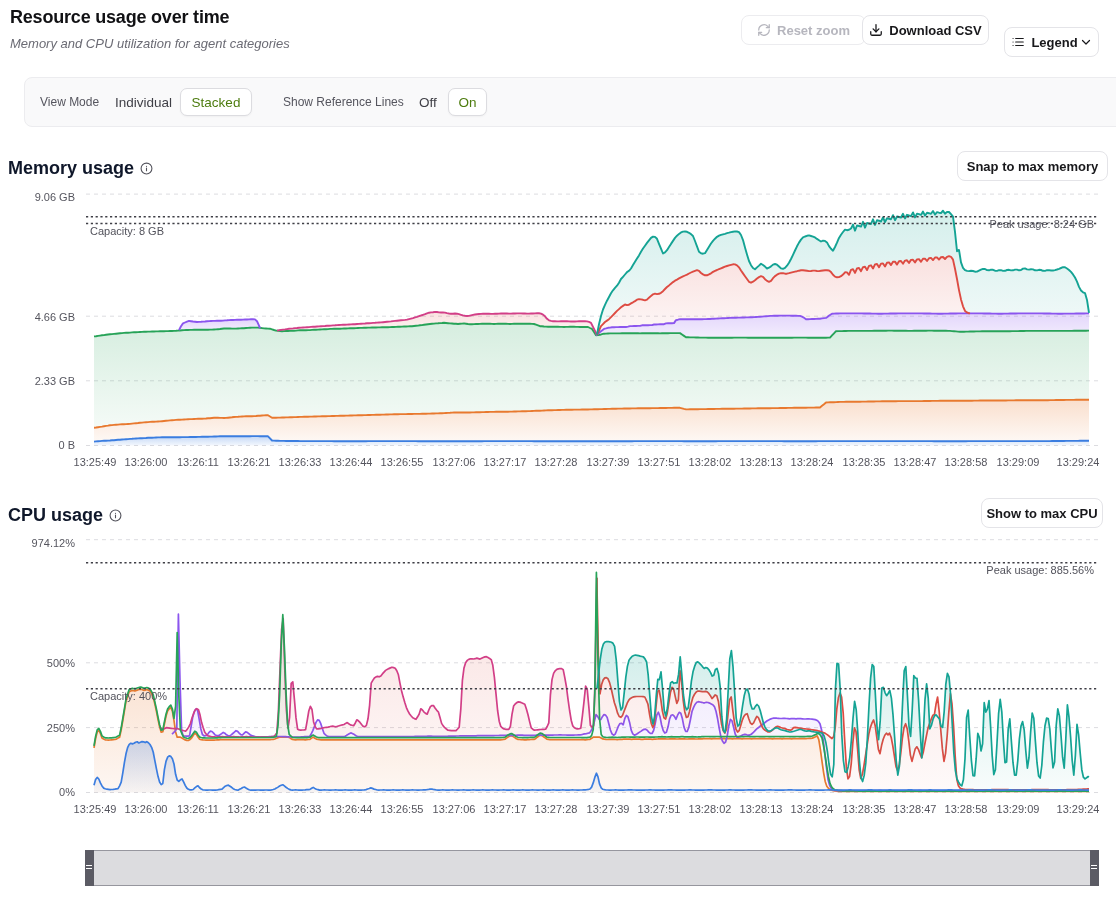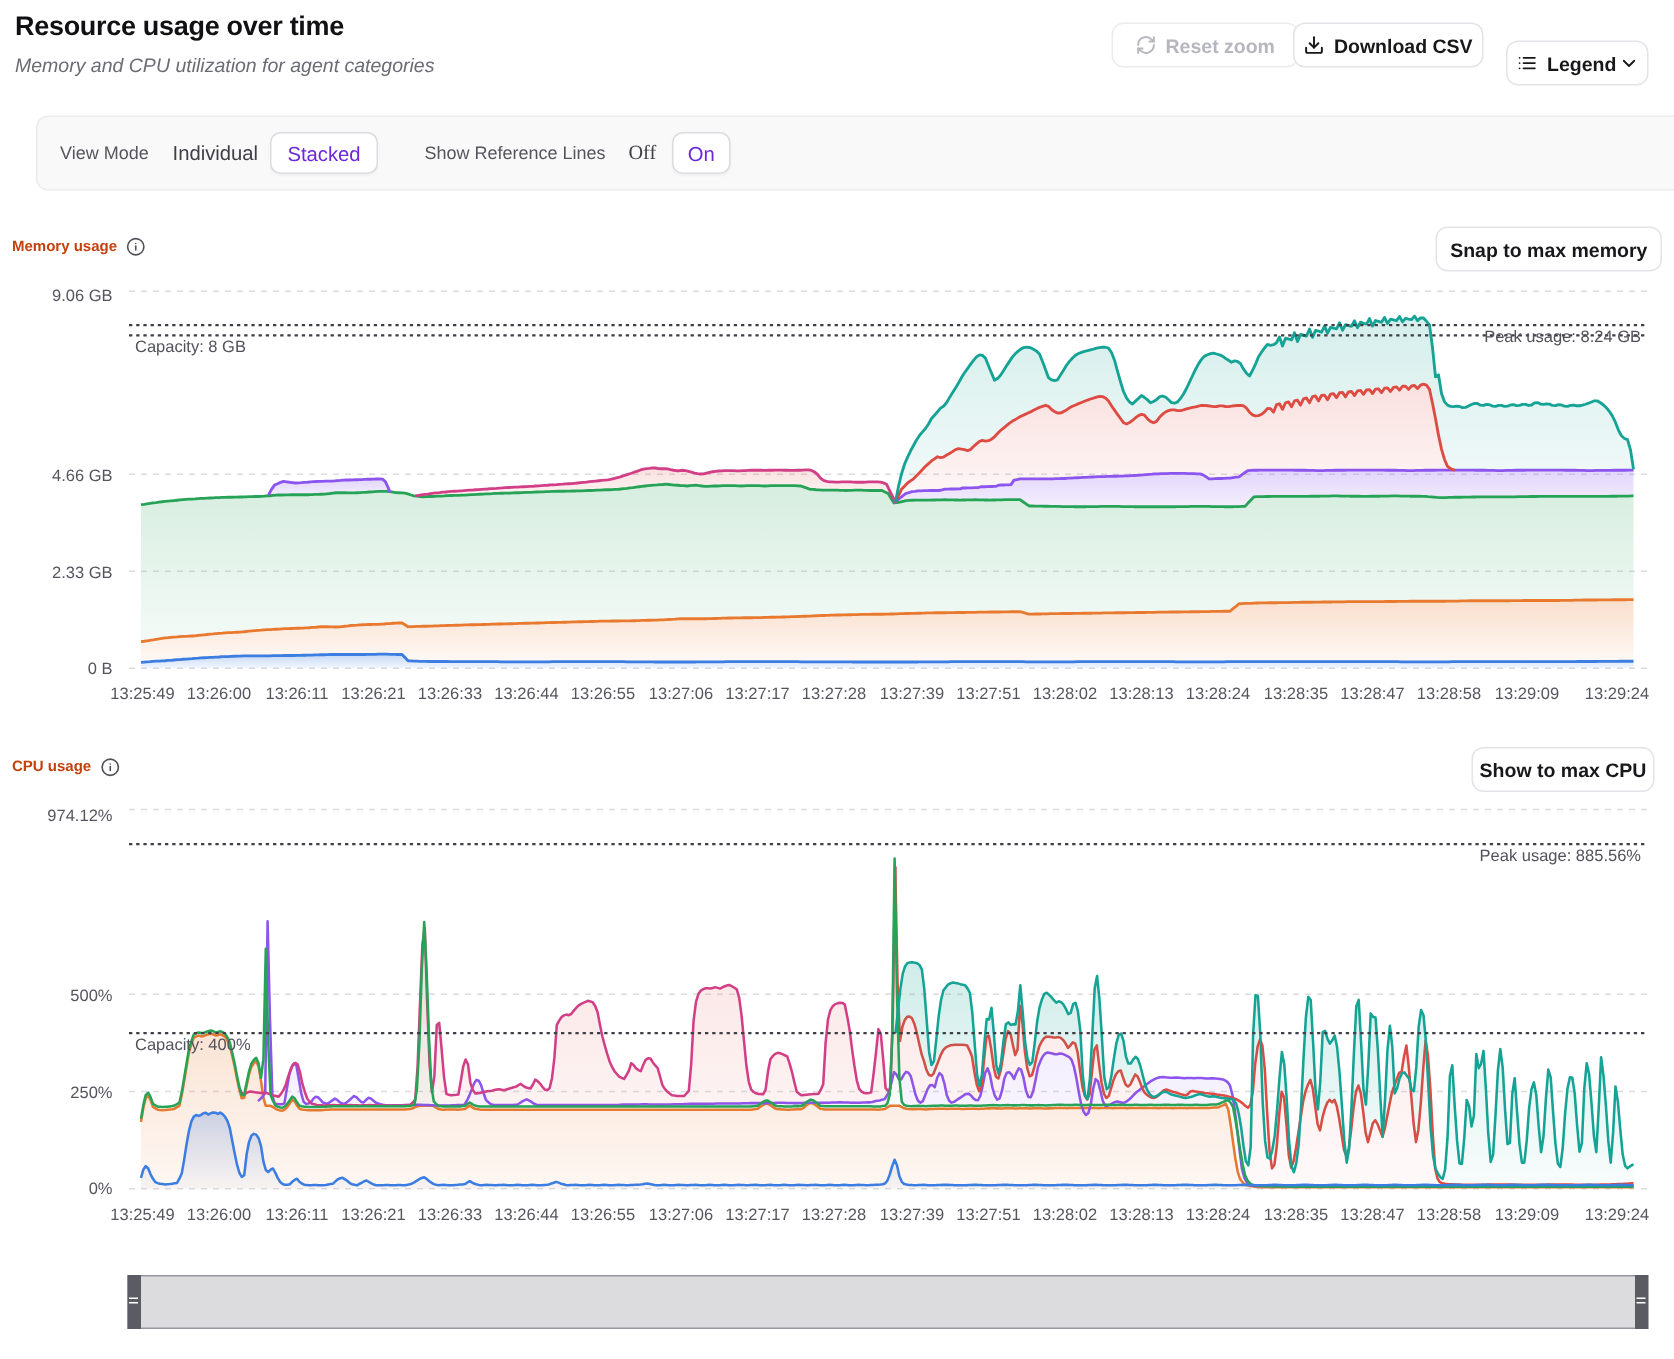--- a/index.html
+++ b/index.html
@@ -5,22 +5,22 @@
 .abs { position:absolute; }
 h1 { font-size:18px; font-weight:700; color:#111114; letter-spacing:-0.2px; }
 .sub { font-size:13px; color:#6b6b74;font-style:italic; }
 .btn { display:inline-flex; align-items:center; justify-content:center; white-space:nowrap; gap:6px; background:#fff; border:1px solid #e4e4e8; border-radius:8px; font-size:13px; font-weight:700; color:#18181b; height:30px; }
 .btn.dis { color:#b6b6be; border-color:#ececef; font-weight:600; }
 .toolbar { position:absolute; left:24px; top:77px; width:1100px; height:50px; background:#f9f9fa; border:1px solid #ececef; border-radius:8px; }
 .toolbar .tl, .toolbar .tv { top:50%; transform:translateY(-50%); }
 .toolbar .seg { top:10px; }
 .tl { font-size:12px; color:#55555e; }
 .tv { font-size:13.5px; color:#3f3f46; }
-.seg { background:#fff; border:1px solid #dcdce0; border-radius:7px; height:28px; display:inline-flex; align-items:center; justify-content:center; font-size:13.5px; color:#6d28d9; font-weight:500; box-shadow:0 1px 2px rgba(0,0,0,0.04); }
-.shead { font-size:10px; font-weight:700; color:#c2410c; display:flex; align-items:center; gap:6px; }
+.seg { background:#fff; border:1px solid #dcdce0; border-radius:7px; height:28px; display:inline-flex; align-items:center; justify-content:center; font-size:13.5px; color:#4d7c0f; font-weight:500; box-shadow:0 1px 2px rgba(0,0,0,0.04); }
+.shead { font-size:18px; font-weight:700; color:#0f172a; display:flex; align-items:center; gap:6px; }
 .snap { position:absolute; background:#fff; border:1px solid #e4e4e8; border-radius:8px; font-size:13px; font-weight:700; color:#18181b; display:flex; align-items:center; justify-content:center; height:30px; }
 .ax { font-size:11px; fill:#55555e; }
 .rf { font-size:11px; fill:#52525b; }
 .ln { fill:none; stroke-width:1.9; stroke-linejoin:round; }
 .ln2 { fill:none; stroke-width:1.7; stroke-linejoin:round; }
 svg.chart { position:absolute; left:0; }
 .sb { position:absolute; left:85px; top:850px; width:1013px; height:36px; background:#dcdcdf; border:1.5px solid #96969e; }
 .hdl { position:absolute; top:-1.5px; width:9px; height:36px; background:#5b5b64; }
 .grip { position:absolute; left:1.5px; width:6px; height:1.2px; background:#fff; }
 </style></head>
@@ -48,21 +48,21 @@
     </svg>Legend<span style="margin-left:-4px; display:inline-flex;">
       <svg width="12" height="12" viewBox="0 0 24 24" fill="none" stroke="#18181b" stroke-width="2.4" stroke-linecap="round" stroke-linejoin="round">
         <path d="M5 9l7 7 7-7"></path>
       </svg>
     </span></div>
 <div class="toolbar">
   <span class="tl abs" style="left:15px;">View Mode</span>
   <span class="tv abs" style="left:90px;">Individual</span>
   <span class="seg abs" style="left:155px; width:72px;">Stacked</span>
   <span class="tl abs" style="left:258px;">Show Reference Lines</span>
-  <span class="tv abs" style="left:394px;font-family:Liberation Serif, serif;">Off</span>
+  <span class="tv abs" style="left:394px;">Off</span>
   <span class="seg abs" style="left:423px; width:39px;">On</span>
 </div>
 <div class="shead abs" style="left:8px; top:158px;">Memory usage <svg width="13" height="13" viewBox="0 0 24 24" fill="none" stroke="#52525b" stroke-width="2">
       <circle cx="12" cy="12" r="10"></circle>
       <path d="M12 16v-5" stroke-linecap="round"></path>
       <path d="M12 8h.01" stroke-linecap="round"></path>
     </svg></div>
 <div class="snap" style="left:957px; top:151px; width:151px;">Snap to max memory</div>
 <svg class="chart" style="top:0;" width="1116" height="906">
 <defs>

